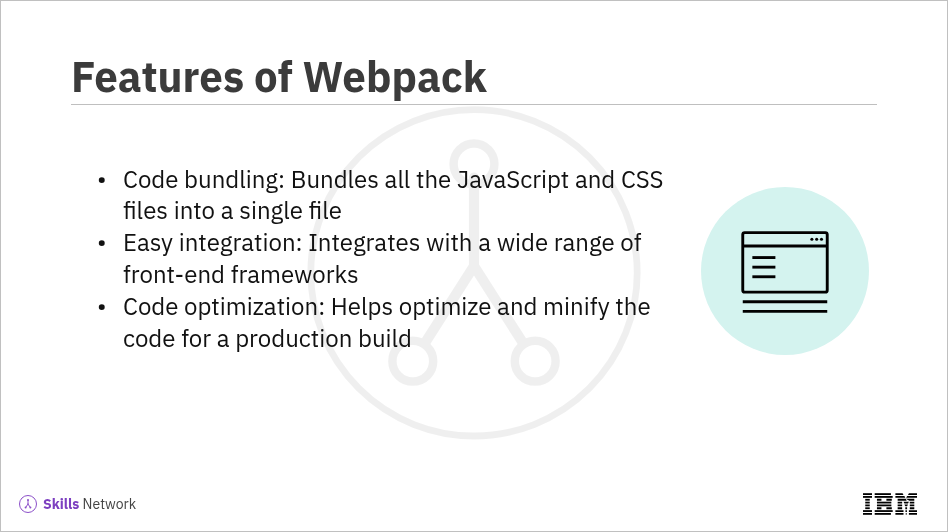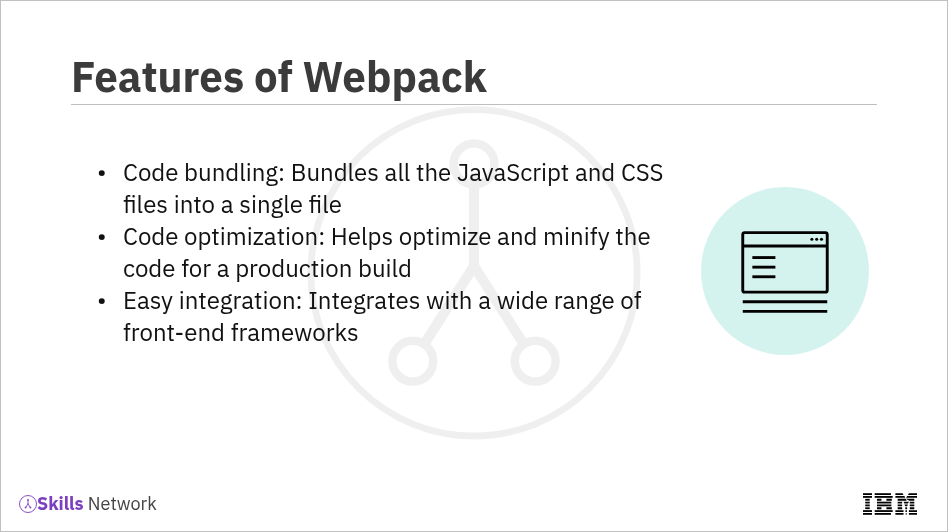--- a/index.html
+++ b/index.html
@@ -40,21 +40,21 @@
       font-weight: 700;
       color: #3b3b3b;
     }
     .title-rule {
       border: none;
       border-top: 1px solid #bfbfbf;
       margin-bottom: 46px;
     }
     .body-wrap {
       display: flex;
-      align-items: center;
+      align-items: flex-end;
       gap: 33px;
     }
     .bullets {
       flex: 1;
       list-style: none;
       font-size: 24px;
       line-height: 1.33;
       color: #111;
       padding-left: 34px;
     }
@@ -92,21 +92,22 @@
       bottom: 16px;
       left: 18px;
       right: 30px;
       display: flex;
       align-items: center;
       justify-content: space-between;
     }
     .skills-network {
       display: flex;
       align-items: center;
-      font-size: 18px;
+      gap: 6px;
+      font-size: 14px;
     }
     .sn-icon {
       width: 18px;
       height: 18px;
       border-radius: 50%;
       border: 1.5px solid #8c50c9;
       display: flex;
       align-items: center;
       justify-content: center;
     }
@@ -144,22 +145,22 @@
   </svg>
 </div>
 
 <div class="slide-content">
   <h1 class="title">Features of Webpack</h1>
   <hr class="title-rule">
 
   <div class="body-wrap">
     <ul class="bullets">
       <li>Code bundling: Bundles all the JavaScript and CSS files into a single file</li>
+      <li>Easy integration: Integrates with a wide range of front-end frameworks</li>
       <li>Code optimization: Helps optimize and minify the code for a production build</li>
-      <li>Easy integration: Integrates with a wide range of front-end frameworks</li>
     </ul>
 
     <div class="illustration">
       <svg viewBox="0 0 100 100">
         <rect x="6" y="10" width="88" height="62" rx="2" fill="none" stroke="#000" stroke-width="3"></rect>
         <line x1="6" y1="24" x2="94" y2="24" stroke="#000" stroke-width="3"></line>
         <circle cx="78" cy="17" r="1.6" fill="#000"></circle>
         <circle cx="83" cy="17" r="1.6" fill="#000"></circle>
         <circle cx="88" cy="17" r="1.6" fill="#000"></circle>
         <line x1="16" y1="36" x2="40" y2="36" stroke="#000" stroke-width="3"></line>

